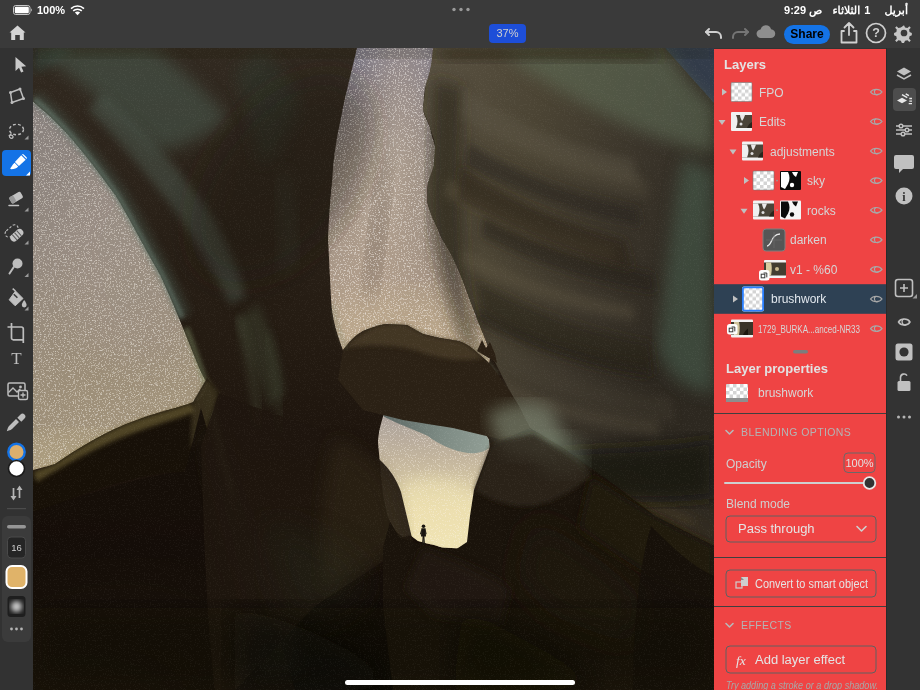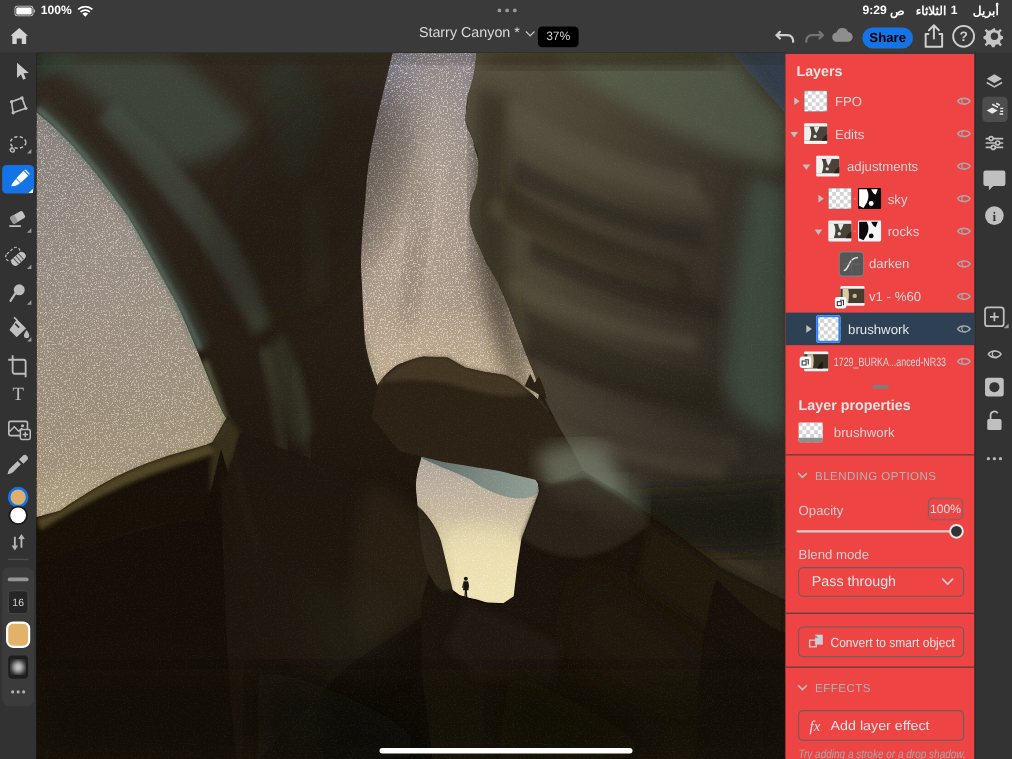--- a/index.html
+++ b/index.html
@@ -5,21 +5,21 @@
   html,body{margin:0;padding:0;background:#333;}
   *{box-sizing:border-box;}
   #app{position:relative;width:920px;height:690px;background:#333333;overflow:hidden;
        font-family:"Liberation Sans",sans-serif;-webkit-font-smoothing:antialiased;}
   
   #topbar{position:absolute;left:0;top:0;width:920px;height:48px;background:#3a3a3a;}
   #statusL{position:absolute;left:13px;top:3px;height:14px;display:flex;align-items:center;color:#fff;}
   #statusR{position:absolute;right:12px;top:3px;height:14px;display:flex;align-items:center;color:#fff;
            font-size:11px;font-weight:bold;}
   #title{position:absolute;left:0;top:22px;width:866px;text-align:center;color:#d9d9d9;font-size:13px;}
-  #zoombadge{position:absolute;left:489px;top:24px;width:37px;height:19px;background:#000000;border-radius:4px;
+  #zoombadge{position:absolute;left:489px;top:24px;width:37px;height:19px;background:#1d4ed8;border-radius:4px;
              color:#cfcfcf;font-size:11px;text-align:center;line-height:19px;}
   .tbico{position:absolute;top:19px;width:28px;height:28px;}
   #sharebtn{position:absolute;left:784px;top:25px;width:46px;height:19px;background:#1473e6;border-radius:10px;
             color:#000000;font-size:12px;font-weight:bold;text-align:center;line-height:19px;}
   
   #ltool{position:absolute;left:0;top:48px;width:33px;height:642px;background:#323232;}
   
   #canvas{position:absolute;left:33px;top:48px;width:681px;height:642px;background:#111;}
   #homebar{position:absolute;left:345px;top:680px;width:230px;height:5px;background:#fff;border-radius:3px;}
   
@@ -51,21 +51,20 @@
     <div id="statusR">
         <span>9:29</span>
         <span style="margin-left:3px;">ص</span>
         <span style="margin-left:10px;">الثلاثاء</span>
         <span style="margin-left:4px;">1</span>
         <span style="margin-left:14px;">أبريل</span>
       </div>
     <svg class="tbico" style="left:4px;" width="28" height="28" viewBox="0 0 28 28">
       <path d="M13.5 6.5 L21.5 13.5 H19.8 V21 H15.8 V16 H11.2 V21 H7.2 V13.5 H5.5 Z" fill="#d4d4d4"></path>
     </svg>
-    <div id="title">Starry Canyon * <span style="display:inline-block;width:6px;height:6px;border-right:1.6px solid #cfcfcf;border-bottom:1.6px solid #cfcfcf;transform:rotate(45deg);margin-left:3px;vertical-align:2px;"></span></div>
     <div id="zoombadge">37%</div>
     <svg class="tbico" style="left:700px;" width="28" height="28" viewBox="0 0 28 28">
       <path d="M9 10 L6 13 L9 16" fill="none" stroke="#cfcfcf" stroke-width="2" stroke-linecap="round" stroke-linejoin="round"></path>
       <path d="M6 13 H16 a5 5 0 0 1 5 5 v1" fill="none" stroke="#cfcfcf" stroke-width="2" stroke-linecap="round"></path>
     </svg>
     <svg class="tbico" style="left:726px;" width="28" height="28" viewBox="0 0 28 28">
       <path d="M19 10 L22 13 L19 16" fill="none" stroke="#757575" stroke-width="2" stroke-linecap="round" stroke-linejoin="round"></path>
       <path d="M22 13 H12 a5 5 0 0 0 -5 5 v1" fill="none" stroke="#757575" stroke-width="2" stroke-linecap="round"></path>
     </svg>
     <svg class="tbico" style="left:752px;" width="28" height="28" viewBox="0 0 28 28">

